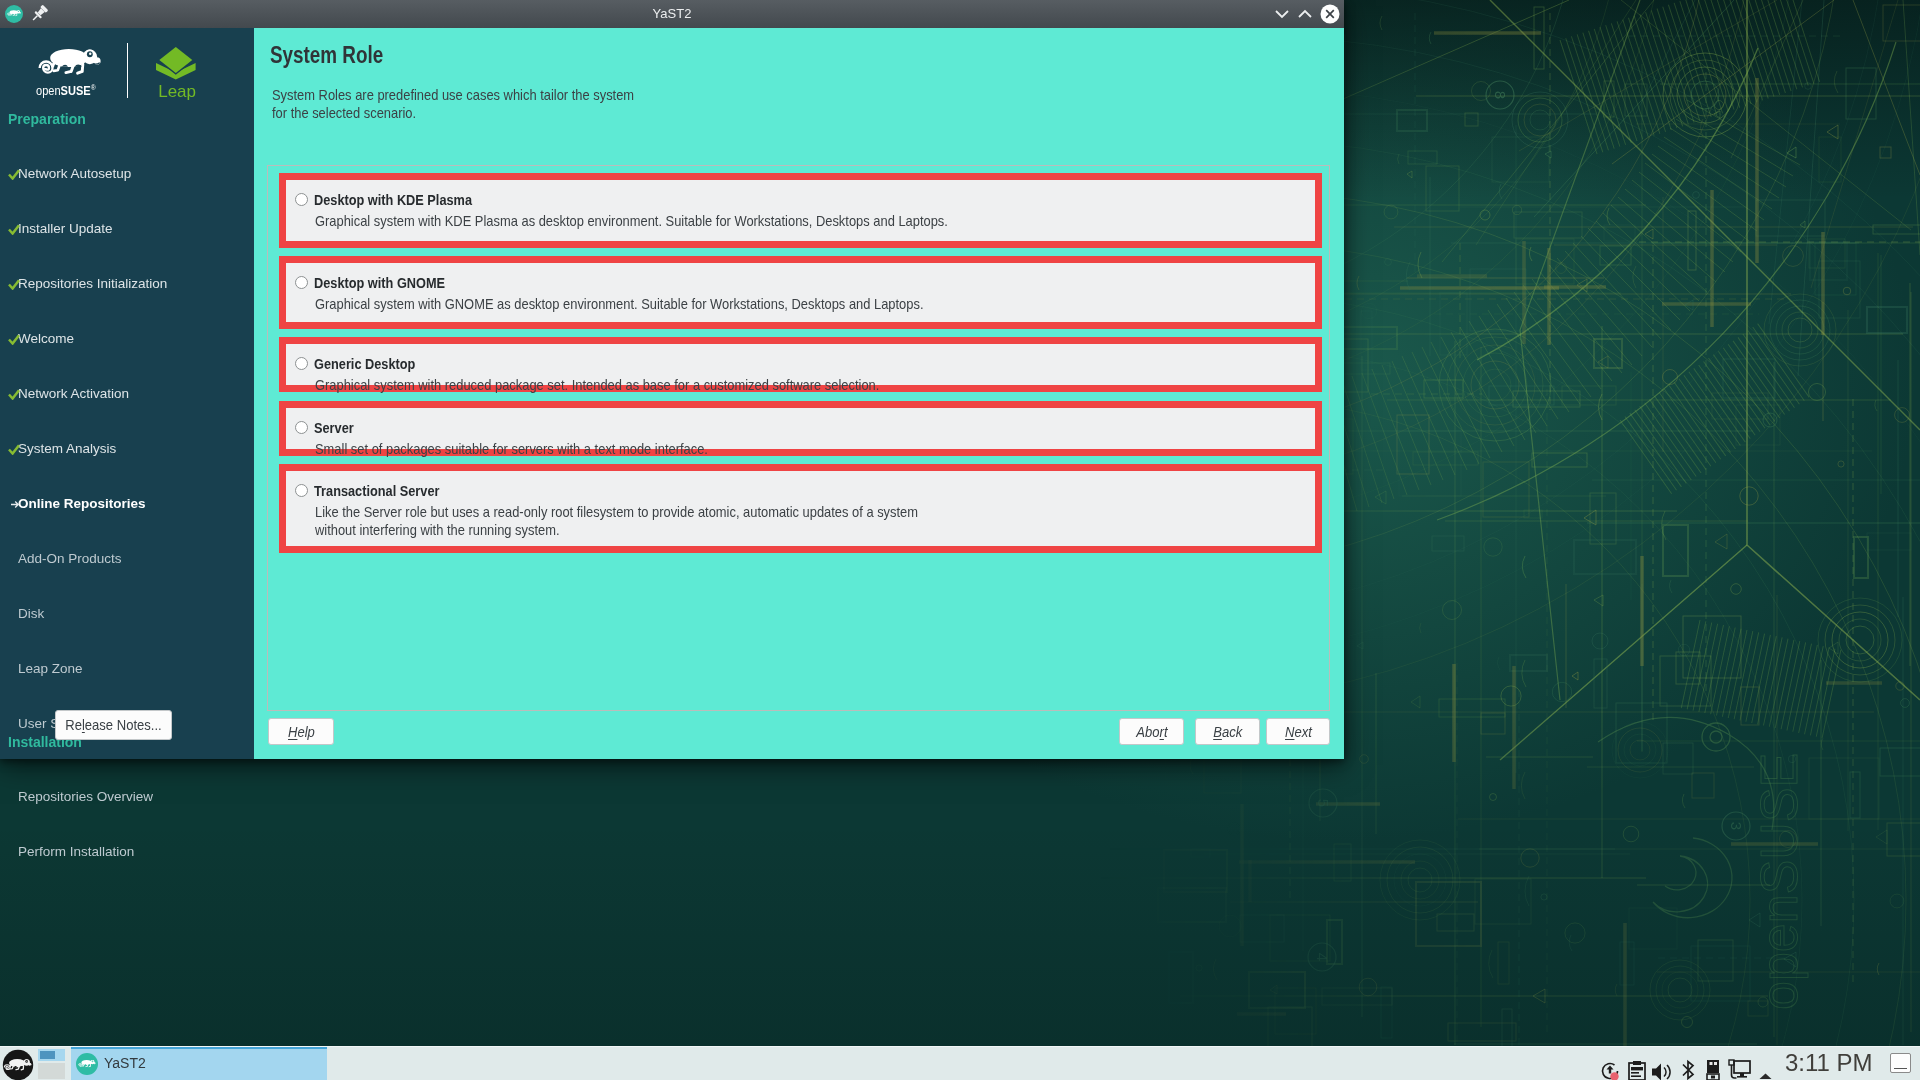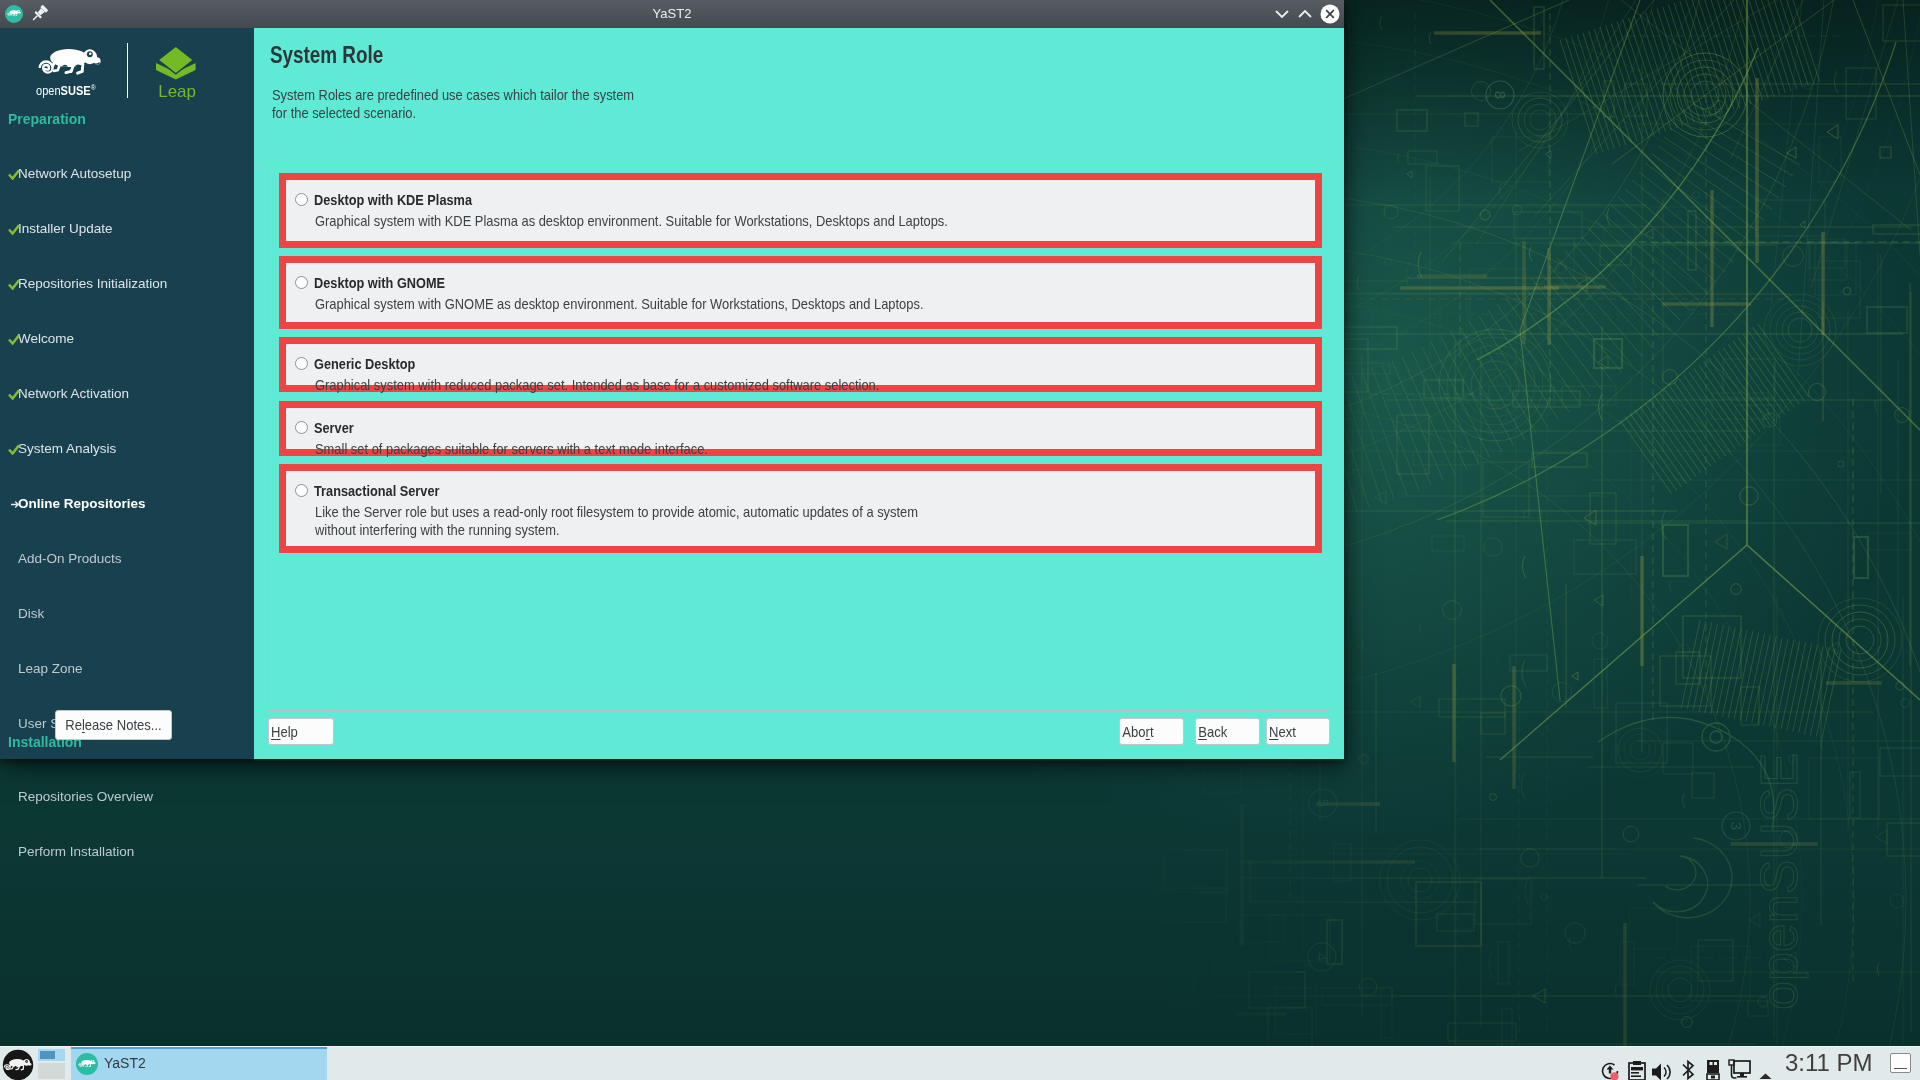--- a/index.html
+++ b/index.html
@@ -54,21 +54,21 @@
 #main { position:absolute; left:254px; top:0; width:1090px; height:731px; background:#5eead4; }
 #main h1 { position:absolute; left:16px; top:14px; font-size:23px; color:#303438; transform:scaleX(.82); transform-origin:left top; white-space:nowrap; }
 #maindesc { position:absolute; left:18px; top:58px; font-size:15px; line-height:18px; color:#3c4145; transform:scaleX(.86); transform-origin:left top; }
 #optbox { position:absolute; left:13px; top:137px; width:1063px; height:546px; border:1px solid #bcbcba; }
 .opt { position:absolute; left:11px; width:1043px; border:7px solid #ef4444; background:#eff0f1; }
 .radio { position:absolute; left:9px; top:13px; width:13px; height:13px; border-radius:50%;
   background:#fff; border:1px solid #8d9192; }
 .ot { position:absolute; left:28px; top:11px; font-size:15px; font-weight:bold; color:#272b2e; transform:scaleX(.85); transform-origin:left top; white-space:nowrap; }
 .od { position:absolute; left:29px; top:31.5px; font-size:15px; line-height:18px; color:#3c4145; transform:scaleX(.86); transform-origin:left top; white-space:nowrap; }
 .btn { position:absolute; background:#fcfcfc; border:1px solid #c3c7c9; border-radius:3px;
-  color:#3a4045; font-size:15px; height:27px; line-height:25px; }
+  color:#3a4045; font-size:15px; text-align:center; height:27px; line-height:25px;font-style:italic; }
 .btn u, #relnotes u { text-underline-offset:2px; }
 .bl { display:inline-block; transform:scaleX(.87); }
 
 
 #taskbar { position:absolute; left:0; top:1046px; width:1920px; height:34px; background:#e0eaea;
   border-top:1px solid #f2f7f7; }
 #taskbtn { position:absolute; left:71px; top:0px; width:256px; height:34px; background:#a3d6ef;
   border-top:2px solid #45a5d8; }
 #taskbtn .tl { position:absolute; left:33px; top:6px; font-size:14px; color:#333a3e; }
 #clock { position:absolute; left:1785px; top:2px; font-size:24px; color:#403f3b; }

